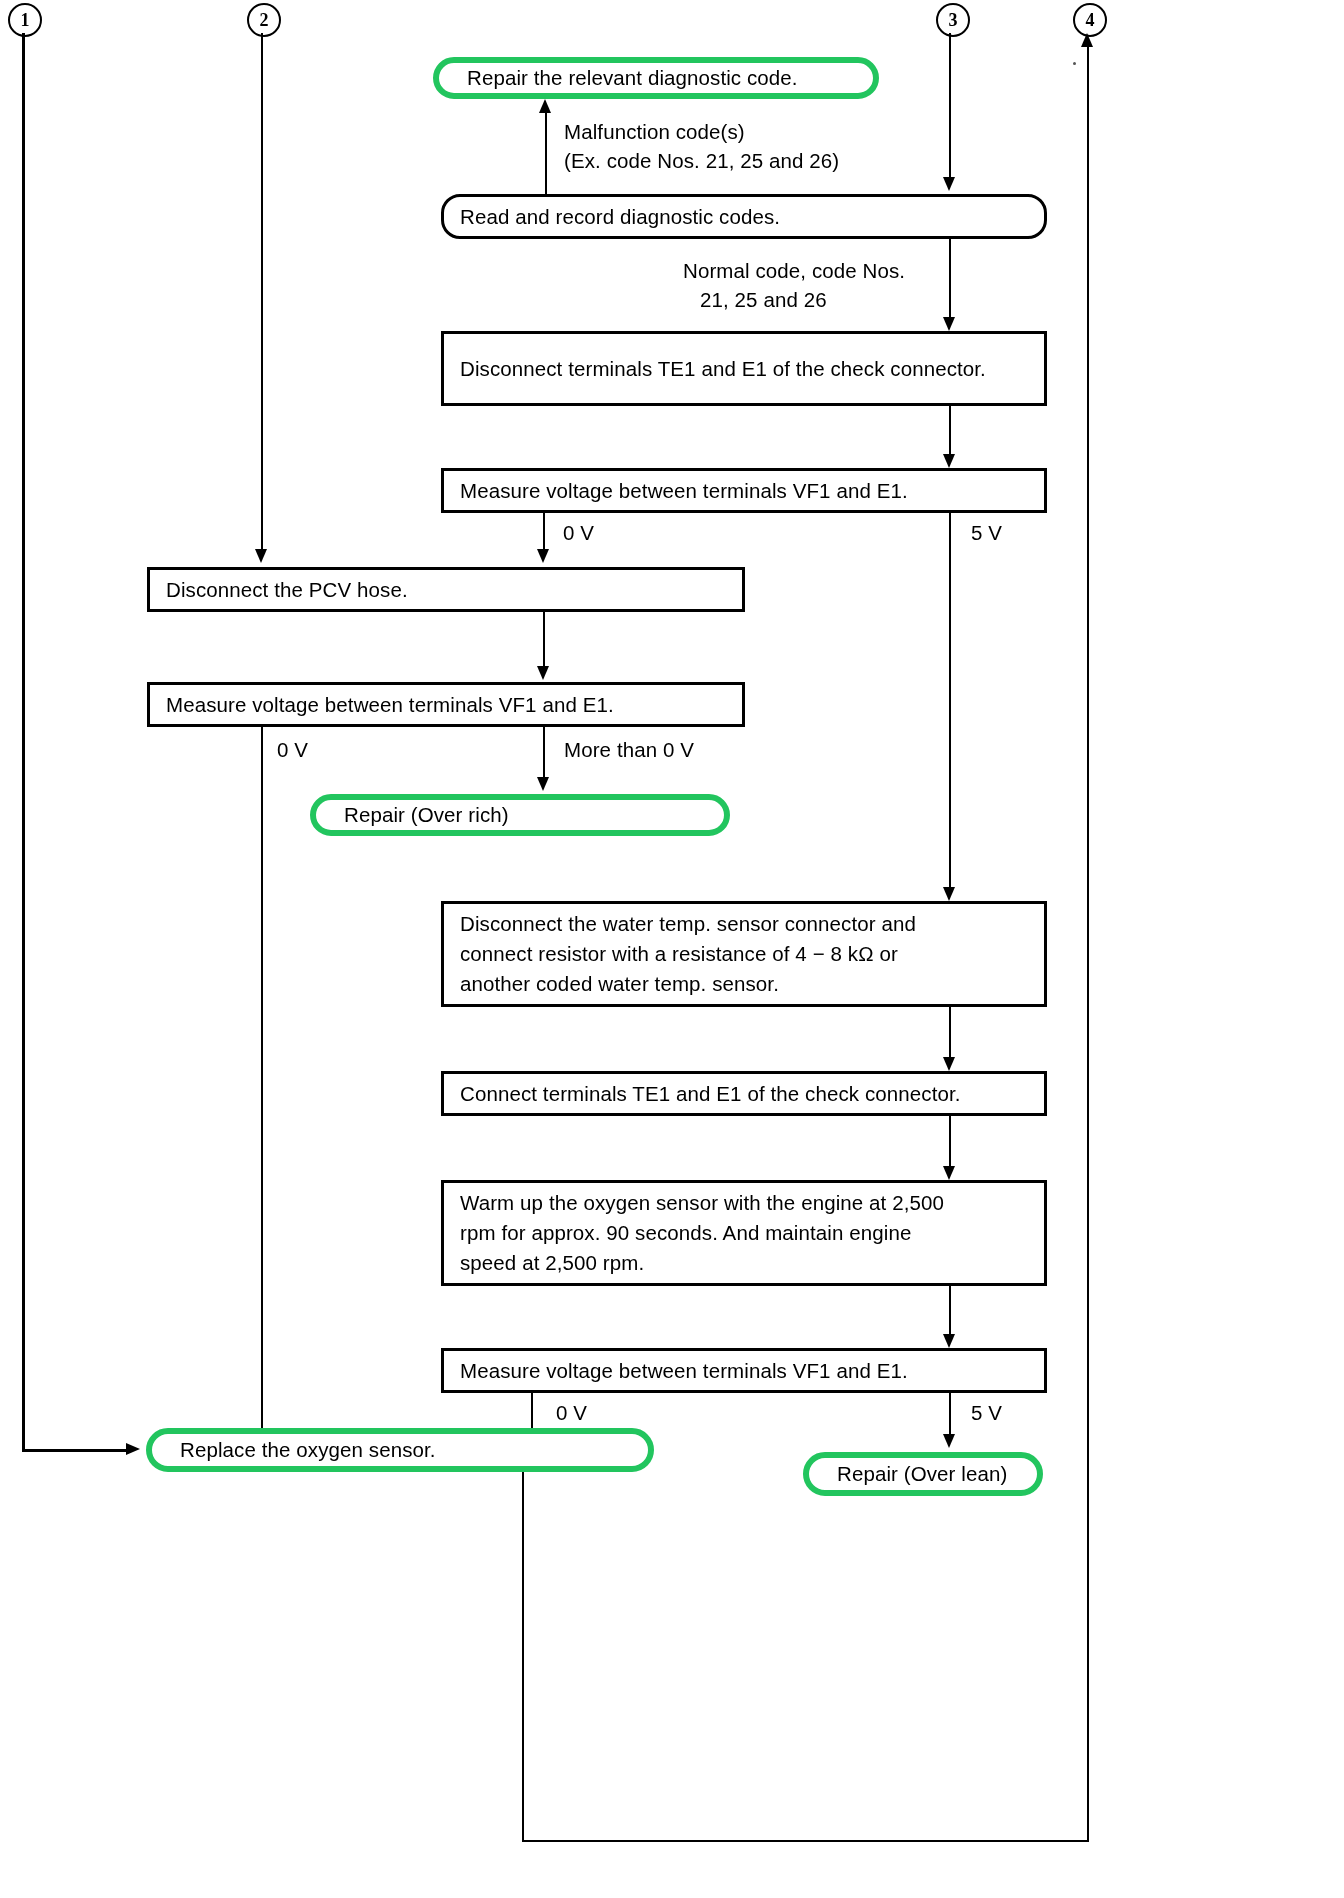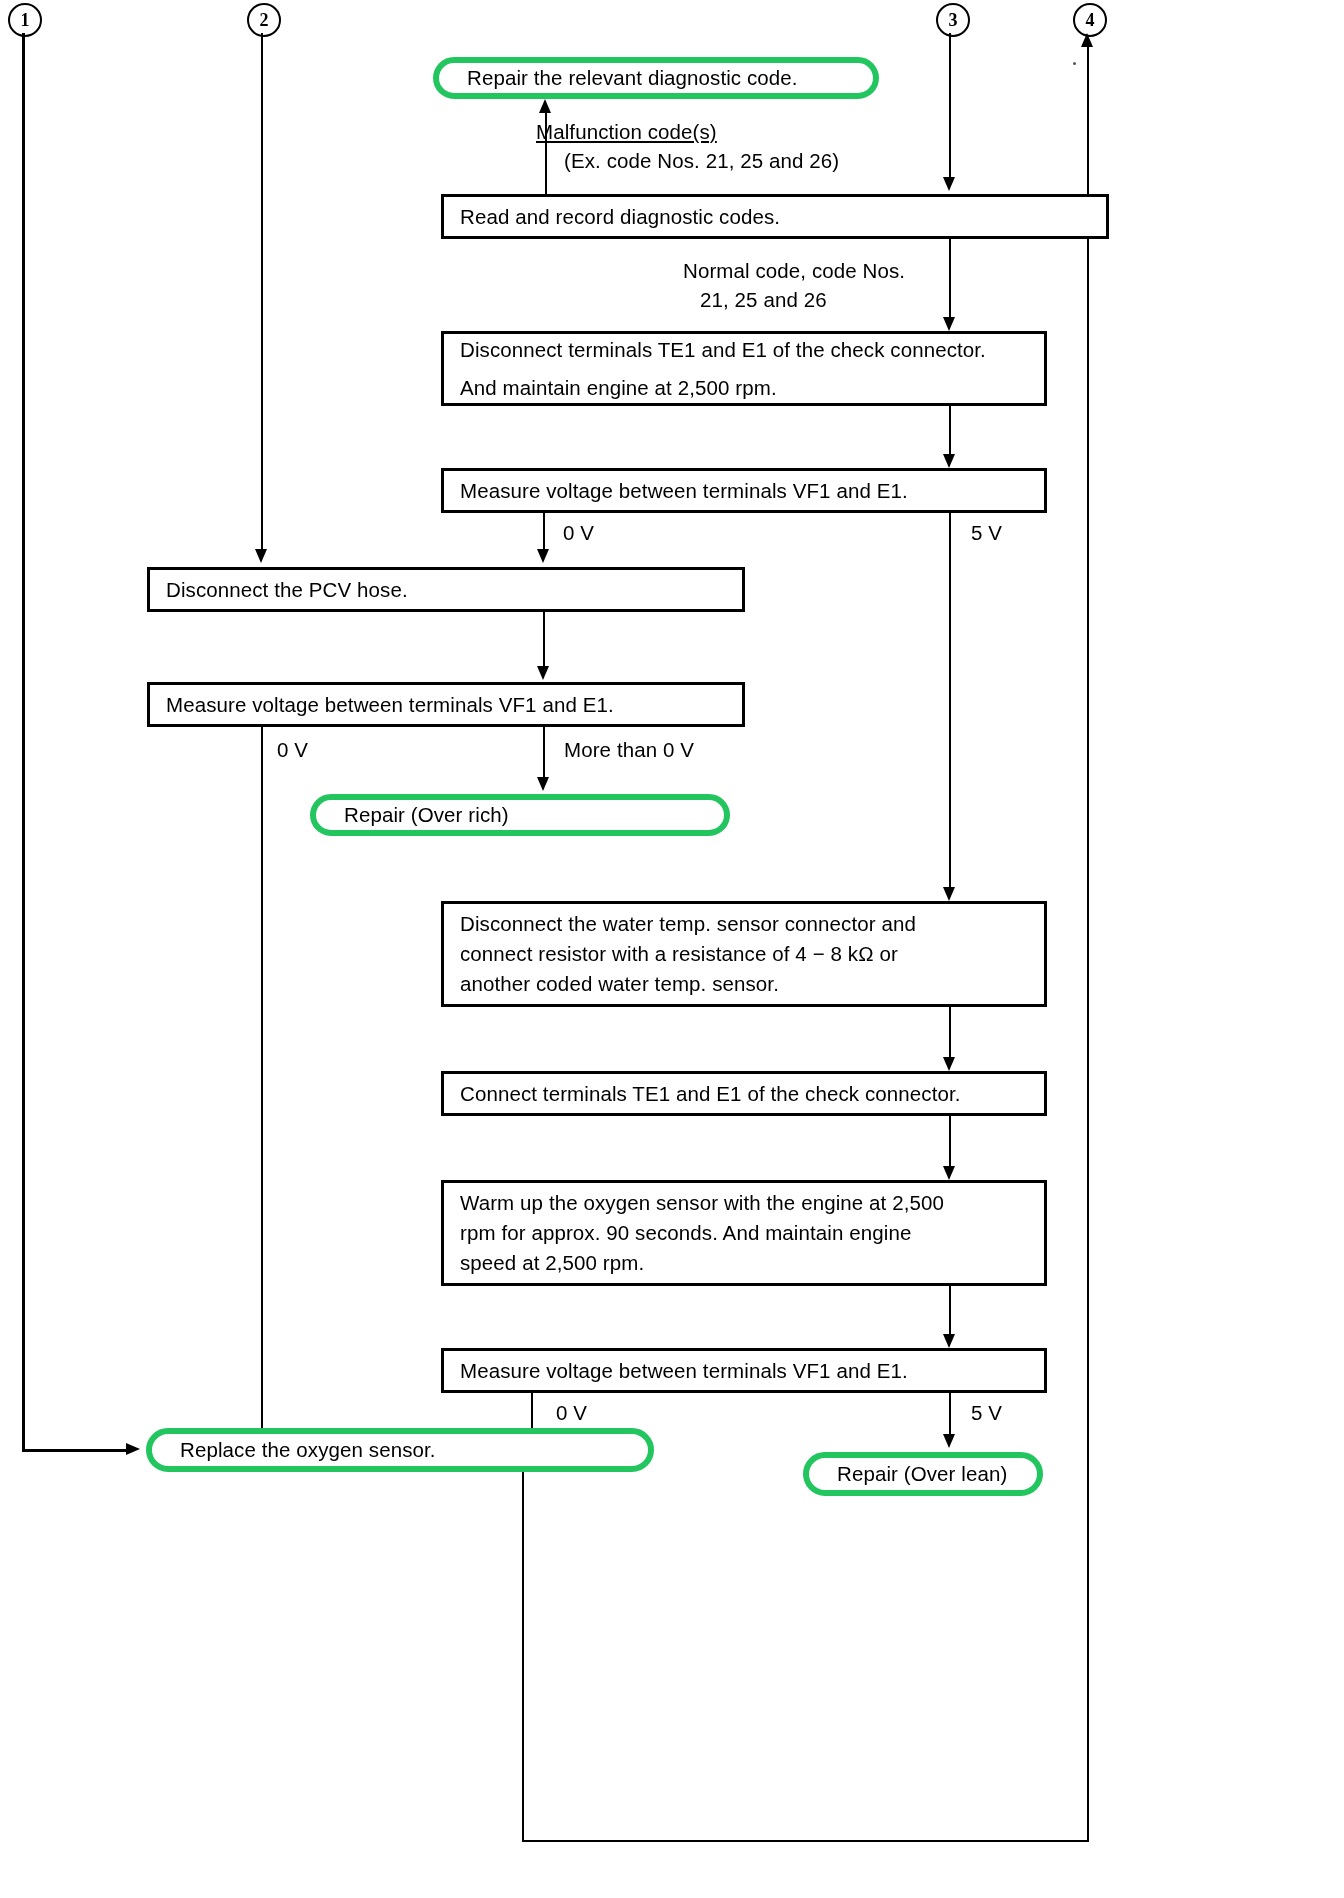--- a/index.html
+++ b/index.html
@@ -146,36 +146,35 @@
   <div class="arrow-up" style="left:1081px; top:33px;"></div>
   <div class="speck" style="left:1073px; top:62px;"></div>
 
   <div class="pill" style="left:433px; top:57px; width:446px; height:42px;">
     <span>Repair the relevant diagnostic code.</span>
   </div>
 
   <div class="vline" style="left:545px; top:113px; height:84px;"></div>
   <div class="arrow-up" style="left:539px; top:99px;"></div>
 
-  <div class="label" style="left:536px; top:117px;text-decoration:underline;">Malfunction code(s)</div>
+  <div class="label" style="left:564px; top:117px;">Malfunction code(s)</div>
   <div class="label" style="left:564px; top:146px;">(Ex. code Nos. 21, 25 and 26)</div>
 
-  <div class="box" style="left:441px; top:194px; width:668px; height:45px;">
+  <div class="box" style="left:441px; top:194px; width:606px; height:45px;border-radius:19px;">
     <div class="line">Read  and  record  diagnostic  codes.</div>
   </div>
 
   <div class="vline" style="left:949px; top:239px; height:82px;"></div>
   <div class="arrow-down" style="left:943px; top:317px;"></div>
 
   <div class="label" style="left:683px; top:256px;">Normal code, code Nos.</div>
   <div class="label" style="left:700px; top:285px;">21, 25 and 26</div>
 
   <div class="box" style="left:441px; top:331px; width:606px; height:75px;gap:8px;">
     <div class="line">Disconnect terminals TE1 and E1 of the check connector.</div>
-    <div class="line">And maintain engine at 2,500 rpm.</div>
   </div>
 
   <div class="vline" style="left:949px; top:406px; height:52px;"></div>
   <div class="arrow-down" style="left:943px; top:454px;"></div>
 
   <div class="box" style="left:441px; top:468px; width:606px; height:45px;">
     <div class="line">Measure voltage between terminals VF1 and E1.</div>
   </div>
 
   <div class="vline" style="left:543px; top:513px; height:42px;"></div>

